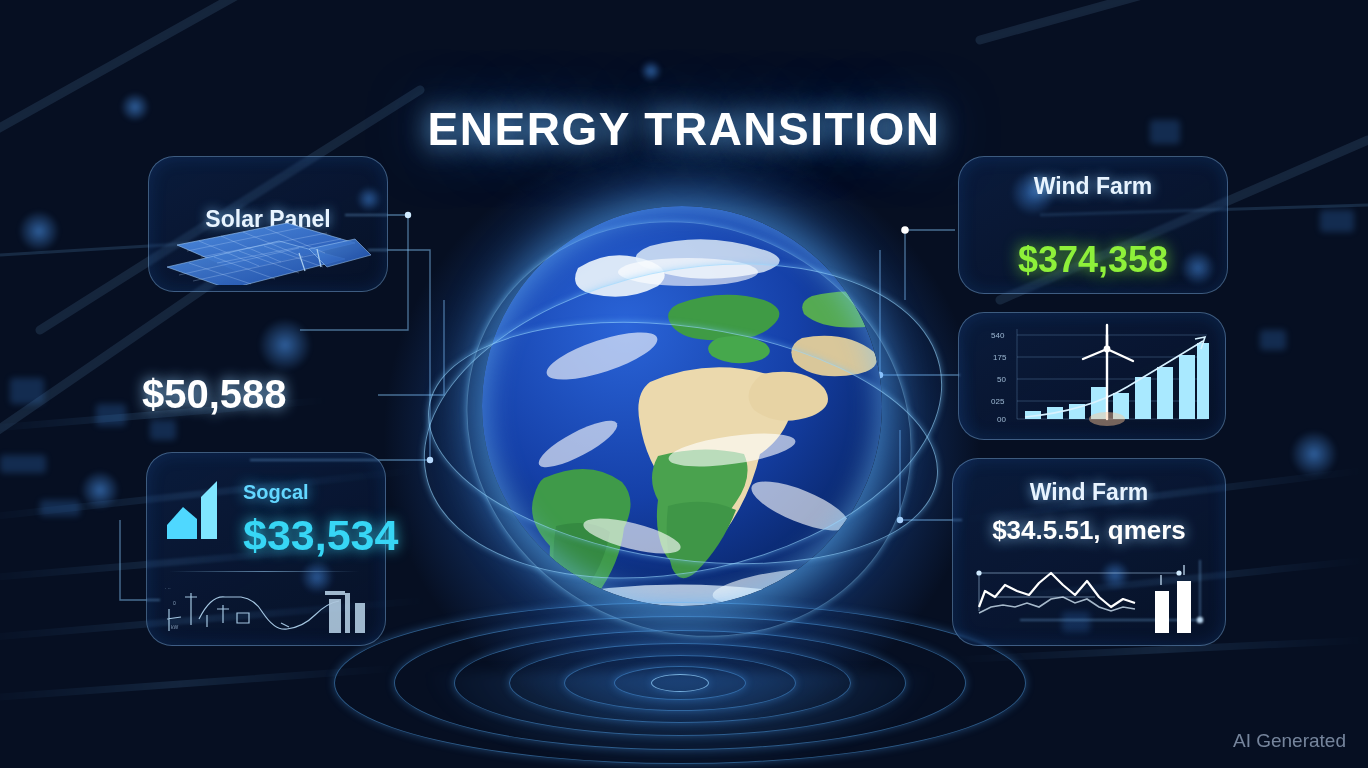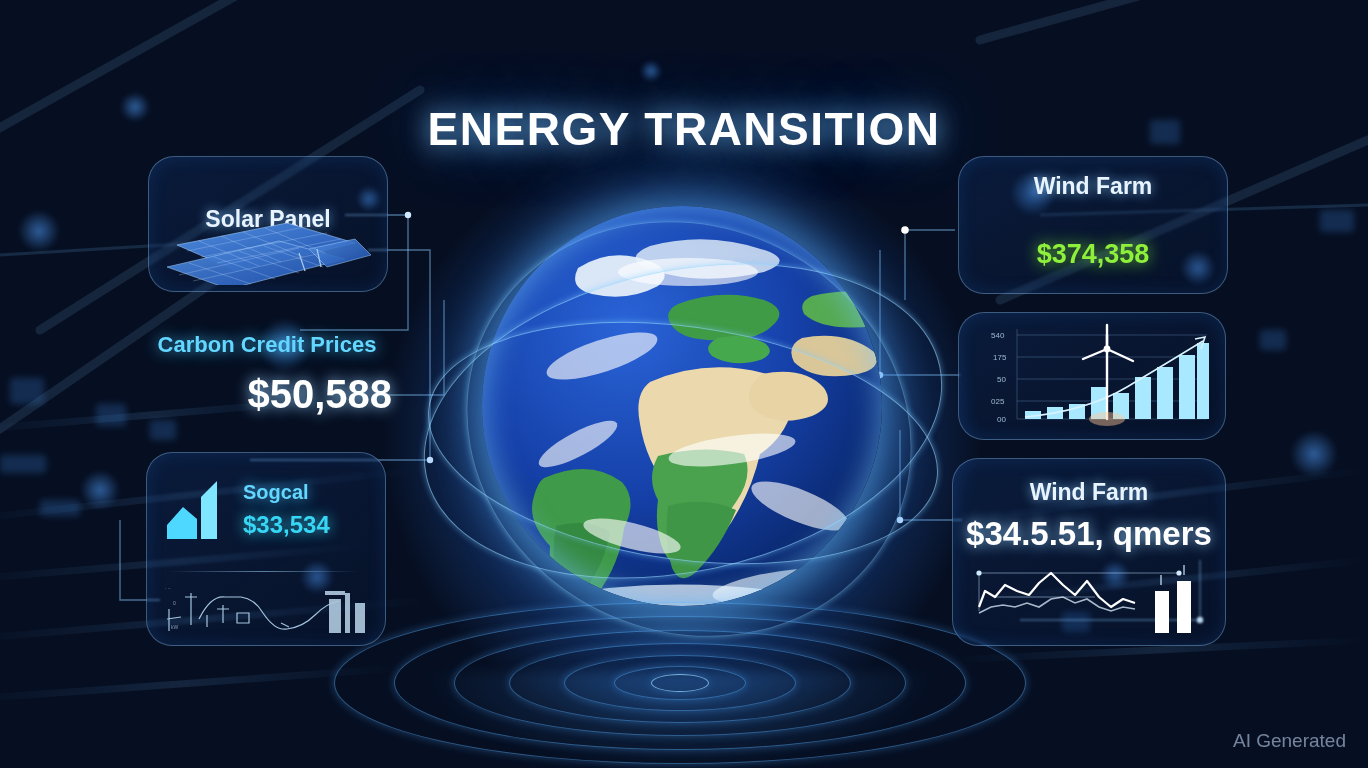--- a/index.html
+++ b/index.html
@@ -241,31 +241,30 @@
           <line x1="34" y1="76" x2="158" y2="49"></line>
       </g>
       <g stroke="#a8cdf0" stroke-width="1.2">
         <line x1="140" y1="48" x2="146" y2="66"></line>
           <line x1="158" y1="44" x2="162" y2="62"></line>
       </g>
     </svg>
   </div>
 
   <div style="position:absolute;left:142px;top:330px;width:250px;height:96px;">
-    <div class="card-title cyan" style="position:absolute;left:0;top:2px;width:250px;text-align:center;font-size:22px;">Carbon Credit Prices</div>
-    <div class="card-value" style="position:absolute;left:0;top:42px;width:250px;text-align:right;font-size:40px;">$50,588</div>
+    <div class="card-value" style="position:absolute;left:0;top:42px;width:250px;text-align:left;font-size:40px;">$50,588</div>
   </div>
 
   <div class="card" style="left:146px;top:452px;width:238px;height:192px;">
     <svg width="62" height="58" viewBox="0 0 62 58" style="position:absolute;left:20px;top:28px;">
       <polygon points="0,44 16,26 30,38 30,58 0,58" fill="#4fd8ff"></polygon>
       <polygon points="34,16 50,0 50,58 34,58" fill="#7fe6ff"></polygon>
     </svg>
     <div class="card-title cyan" style="position:absolute;left:96px;top:28px;font-size:20px;">Sogcal</div>
-    <div class="card-value cyan" style="position:absolute;left:96px;top:58px;font-size:24px;">$33,534</div>
+    <div class="card-value cyan" style="position:absolute;left:96px;top:58px;font-size:43px;">$33,534</div>
     <div class="divider" style="left:22px;top:118px;width:190px;"></div>
     <svg width="212" height="58" viewBox="0 0 212 58" style="position:absolute;left:16px;top:126px;opacity:.85;">
       <g stroke="#bfe4ff" fill="none" stroke-width="1.2">
         <path d="M4 40 L18 38 M6 30 L6 52"></path>
         <path d="M28 46 L28 14 M22 18 L34 18"></path>
         <path d="M36 40 Q48 16 62 18 L78 18 Q92 20 100 34 Q112 52 124 50 Q140 48 152 36 Q164 24 176 22"></path>
         <path d="M60 26 L60 44 M54 30 L66 30"></path>
         <path d="M74 44 L86 44 L86 34 L74 34 Z"></path>
         <path d="M44 36 L44 48"></path>
         <path d="M118 44 L126 48"></path>
@@ -279,21 +278,21 @@
       <g fill="#bcd9f5" font-size="5" font-family="Liberation Sans, sans-serif" opacity=".8">
         <text x="2" y="10">. ..</text>
           <text x="10" y="26">0</text>
           <text x="8" y="50">kW</text>
       </g>
     </svg>
   </div>
 
   <div class="card" style="left:958px;top:156px;width:268px;height:136px;">
     <div class="card-title" style="position:absolute;left:0;right:0;top:16px;text-align:center;">Wind Farm</div>
-    <div class="card-value green" style="position:absolute;left:0;right:0;top:82px;text-align:center;font-size:27px;">$374,358</div>
+    <div class="card-value green" style="position:absolute;left:0;right:0;top:82px;text-align:center;font-size:36px;">$374,358</div>
   </div>
 
   <div class="card" style="left:958px;top:312px;width:266px;height:126px;">
     <svg width="250" height="112" viewBox="0 0 250 112" style="position:absolute;left:8px;top:6px;">
       <g stroke="rgba(160,210,255,.35)" stroke-width=".7">
         <line x1="50" y1="16" x2="240" y2="16"></line>
           <line x1="50" y1="38" x2="240" y2="38"></line>
         <line x1="50" y1="60" x2="240" y2="60"></line>
           <line x1="50" y1="82" x2="240" y2="82"></line>
         <line x1="50" y1="100" x2="240" y2="100"></line>
@@ -325,21 +324,21 @@
         <line x1="140" y1="30" x2="116" y2="40"></line>
         <line x1="140" y1="30" x2="166" y2="42"></line>
       </g>
       <circle cx="140" cy="30" r="3.4" fill="#ffffff"></circle>
       <ellipse cx="140" cy="100" rx="18" ry="7" fill="rgba(255,200,150,.45)"></ellipse>
     </svg>
   </div>
 
   <div class="card" style="left:952px;top:458px;width:272px;height:186px;">
     <div class="card-title" style="position:absolute;left:0;right:0;top:20px;text-align:center;">Wind Farm</div>
-    <div class="card-value" style="position:absolute;left:0;right:0;top:56px;text-align:center;font-size:33px;">$34.5.51, qmers</div>
+    <div class="card-value" style="position:absolute;left:0;right:0;top:56px;text-align:center;font-size:26px;">$34.5.51, qmers</div>
     <svg width="250" height="78" viewBox="0 0 250 78" style="position:absolute;left:12px;top:104px;">
       <g stroke="rgba(190,225,255,.5)" stroke-width="1">
         <path d="M14 10 H214"></path>
           <path d="M14 10 V48"></path>
           <path d="M30 34 H130"></path>
       </g>
       <path d="M14 44 L20 28 L30 34 L40 22 L52 28 L64 32 L74 20 L86 10 L98 22 L110 32 L122 18 L134 34 L146 44 L158 36 L170 40" fill="none" stroke="#ffffff" stroke-width="2.2" stroke-linejoin="round"></path>
       <path d="M14 50 L26 44 L38 42 L50 44 L62 40 L74 44 L86 36 L98 34 L110 40 L122 36 L134 44 L146 48 L158 44 L170 46" fill="none" stroke="rgba(220,240,255,.75)" stroke-width="1.6"></path>
       <g fill="#ffffff">
         <rect x="190" y="28" width="14" height="42"></rect>

